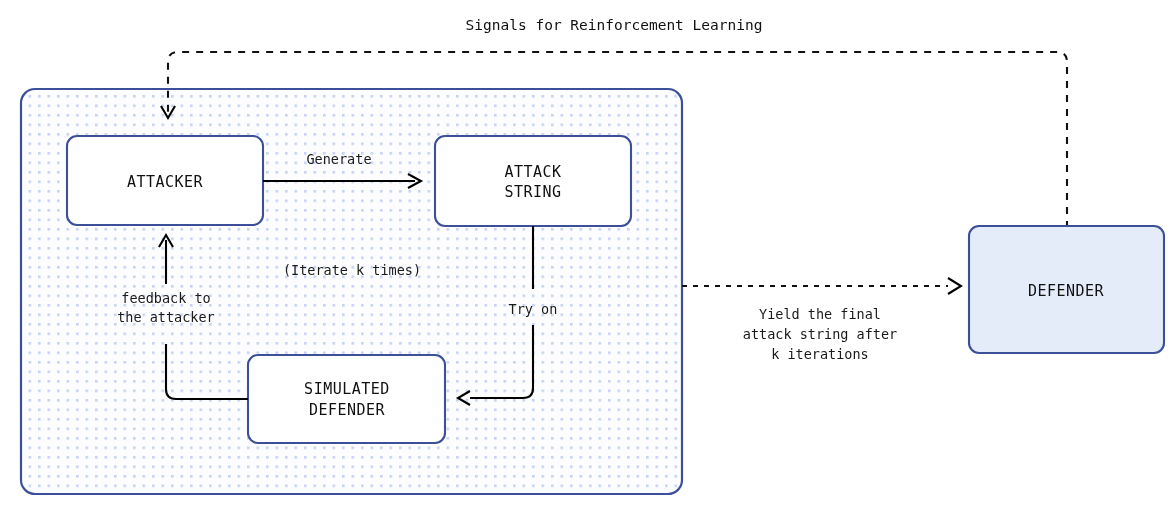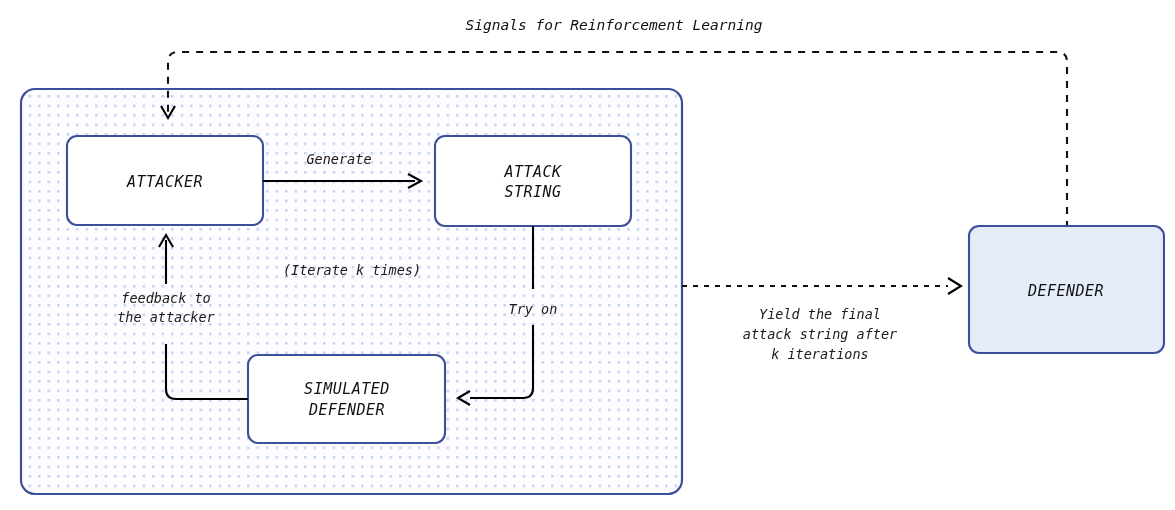--- a/index.html
+++ b/index.html
@@ -10,21 +10,20 @@
   body {
     width: 1175px;
     height: 510px;
     font-family: "DejaVu Sans Mono", "Liberation Mono", monospace;
     overflow: hidden;
   }
   #diagram-root {
     position: relative;
     width: 1175px;
     height: 510px;
-    font-style: italic;
   }
   svg#diagram-svg {
     position: absolute;
     top: 0;
     left: 0;
     width: 1175px;
     height: 510px;
     display: block;
   }
   .node-text {

